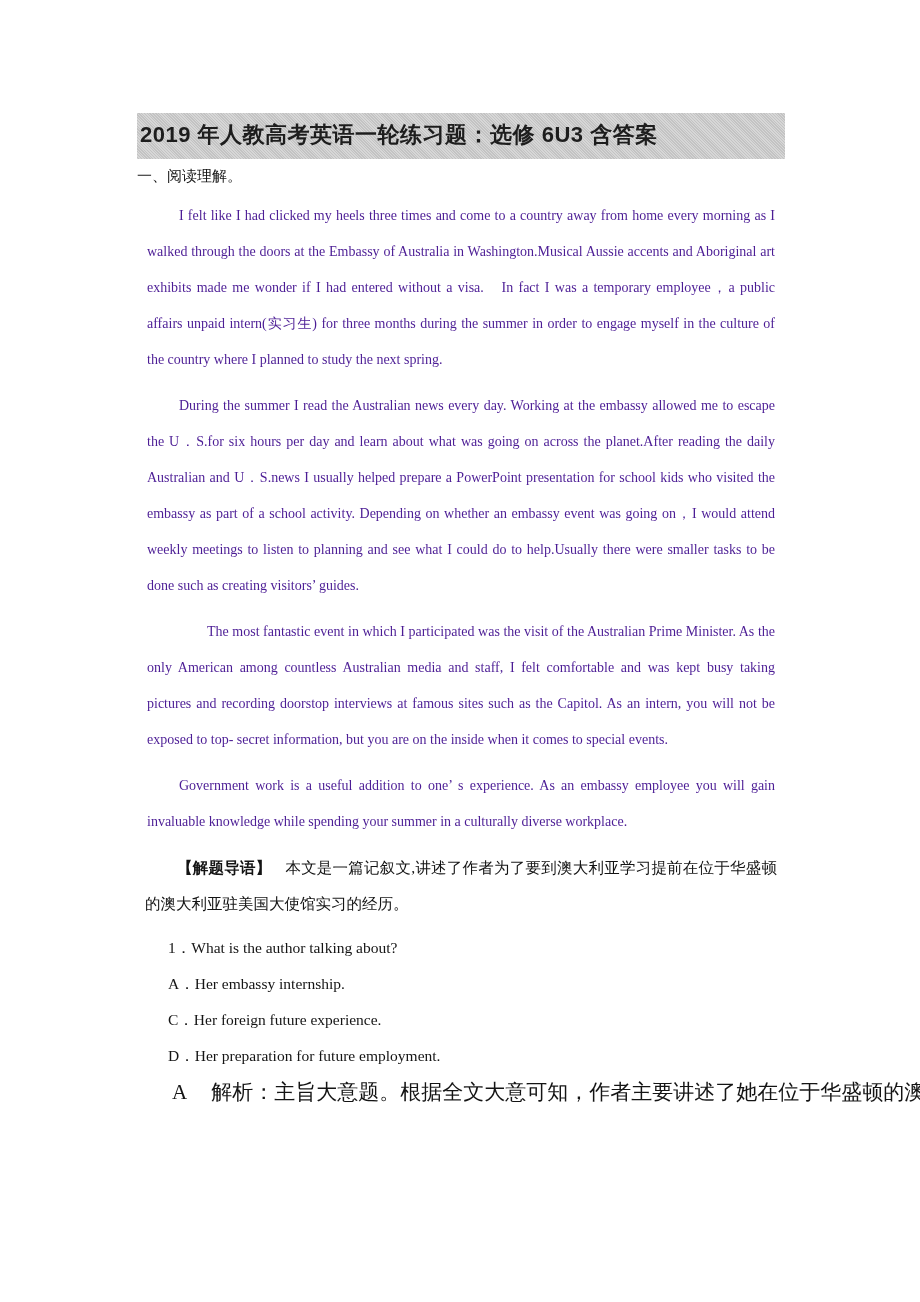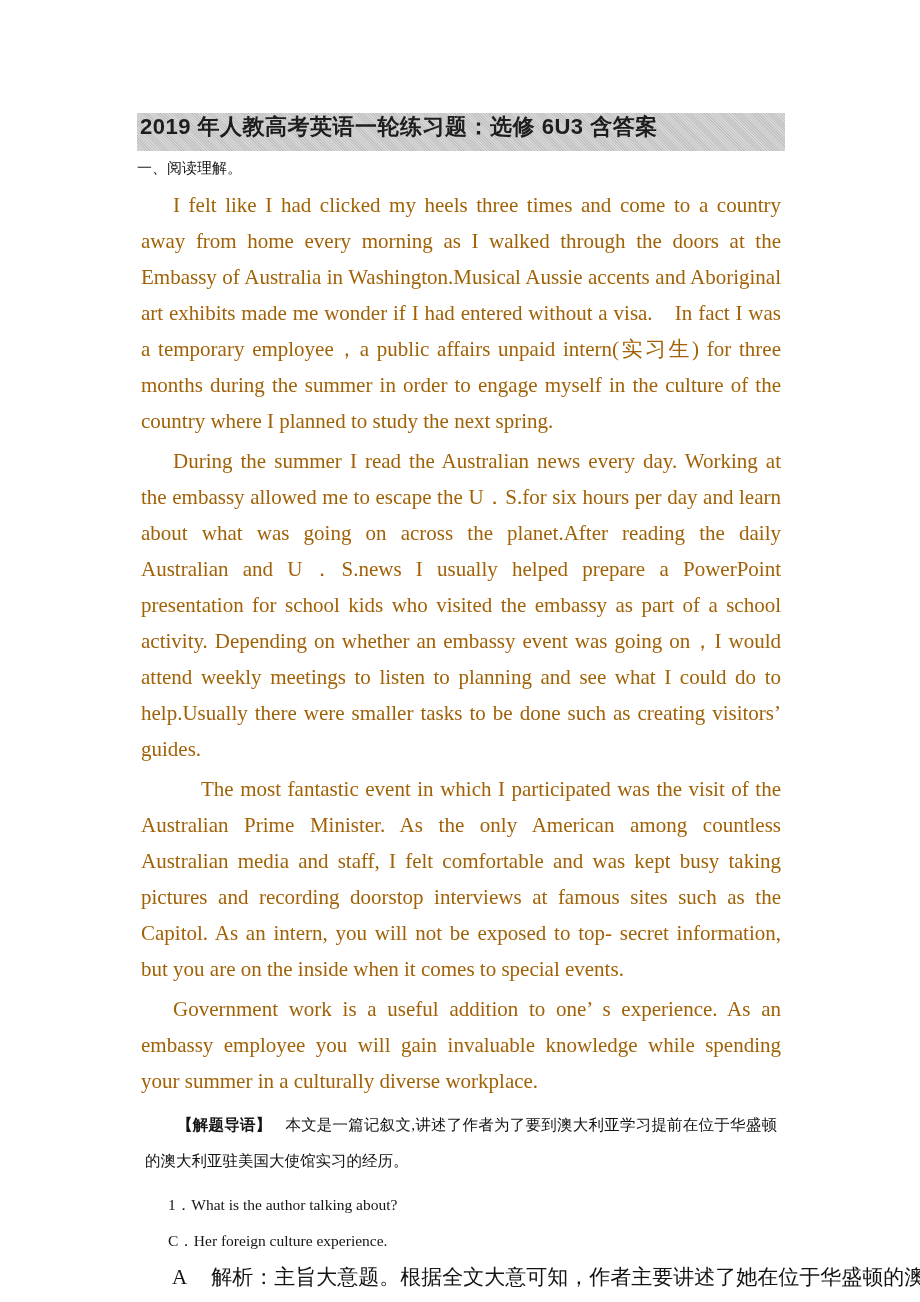--- a/index.html
+++ b/index.html
@@ -25,45 +25,45 @@
   .title-bar {
     background: #c9c9c9;
     
     background-image: repeating-linear-gradient(
       45deg,
       rgba(255,255,255,0.25) 0px,
       rgba(255,255,255,0.25) 1px,
       rgba(0,0,0,0.03) 1px,
       rgba(0,0,0,0.03) 2px
     );
-    padding: 0 4px 10px 3px;
+    padding: 8px 4px 10px 3px;
     margin-bottom: 5px;
   }
   .doc-title {
     margin: 0;
     font-family: "Liberation Sans", "DejaVu Sans", sans-serif;
     font-weight: bold;
     font-size: 22px;
     line-height: 28px;
     color: #1d1d1d;
     letter-spacing: 0.5px;
   }
   .section-heading {
     font-size: 15px;
     line-height: 24px;
     margin: 4px 0 7px 0;
     color: #141414;
   }
   .para {
-    margin: 4px;
-    font-size: 21px;
+    margin: 10px;
+    font-size: 14px;
     line-height: 36px;
     text-align: justify;
     text-indent: 32px;
-    color: #a16207;
+    color: #4c1d95;
   }
   .para.deep-indent {
     text-indent: 60px;
   }
   .guide {
     margin: 8px;
     font-size: 15.5px;
     line-height: 36px;
     text-align: justify;
     text-indent: 32px;
@@ -112,23 +112,25 @@
     <p class="para deep-indent">The most fantastic event in which I participated was the visit of the Australian Prime Minister. As the only American among countless Australian media and staff, I felt comfortable and was kept busy taking pictures and recording doorstop interviews at famous sites such as the Capitol. As an intern, you will not be exposed to top- secret information, but you are on the inside when it comes to special events.</p>
 
     <p class="para">Government work is a useful addition to one’ s experience. As an embassy employee you will gain invaluable knowledge while spending your summer in a culturally diverse workplace.</p>
 
     <p class="guide">
       <span class="guide-label">【解题导语】</span><span>本文是一篇记叙文,讲述了作者为了要到澳大利亚学习提前在位于华盛顿的澳大利亚驻美国大使馆实习的经历。</span>
     </p>
 
     <p class="question-stem">1．What is the author talking about?</p>
 
+    <p class="option">A．Her embassy internship.</p>
 
 
-    <p class="option">C．Her foreign culture experience.</p>
+    <p class="option">C．Her foreign future experience.</p>
 
+    <p class="option">D．Her preparation for future employment.</p>
 
     <p class="answer-line">
       <span class="answer-letter">A</span><span>解析：主旨大意题。根据全文大意可知，作者主要讲述了她在位于华盛顿的澳大利</span>
     </p>
 
   </div>
 </div>
 
 </body></html>

